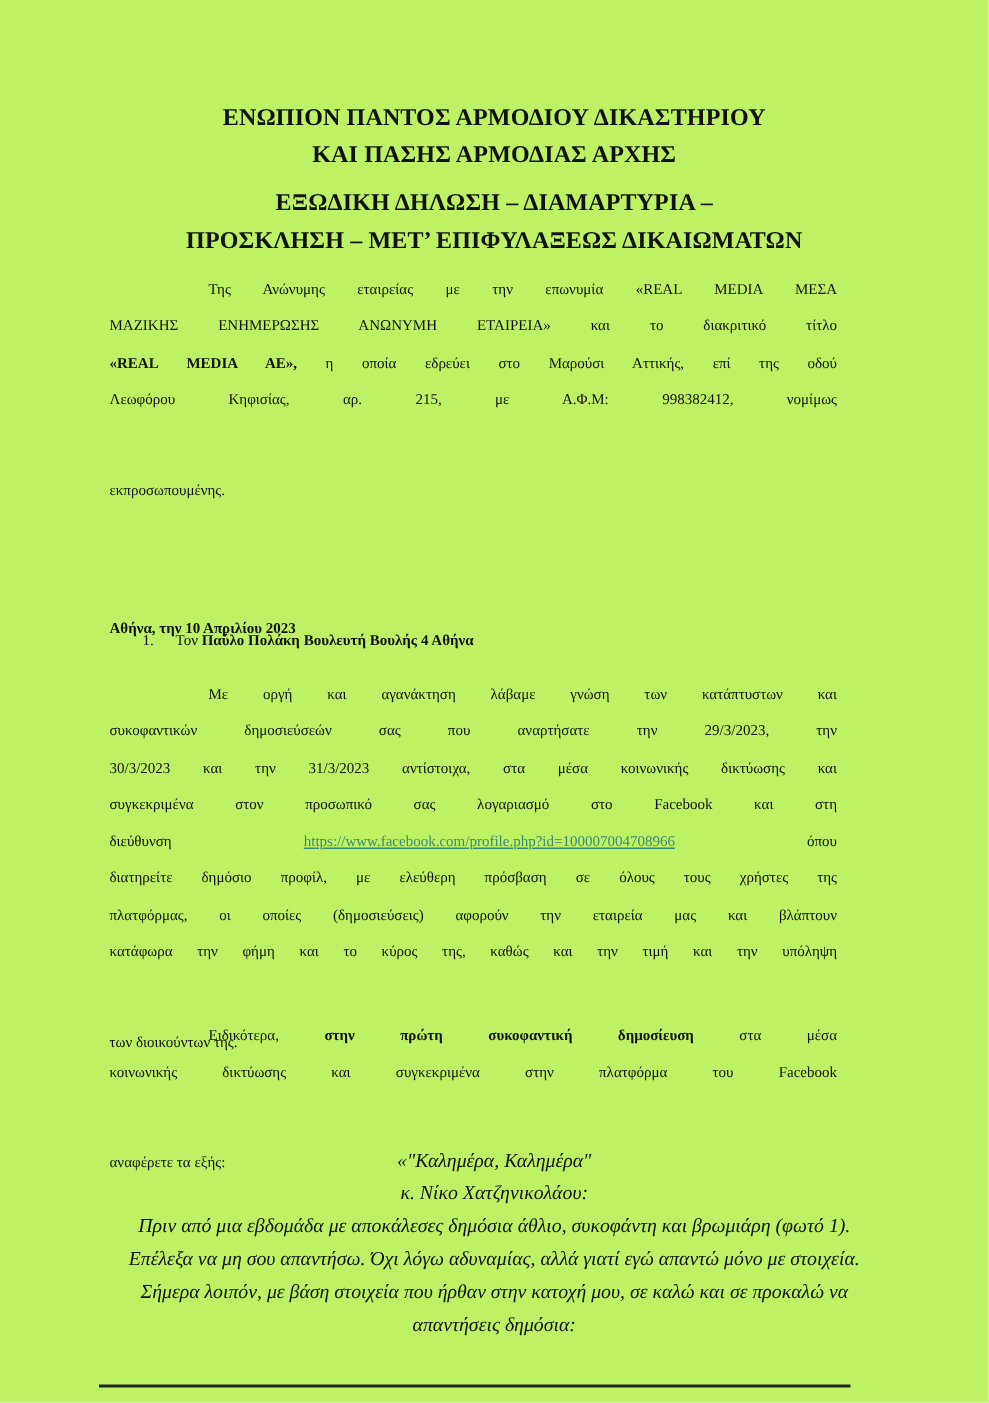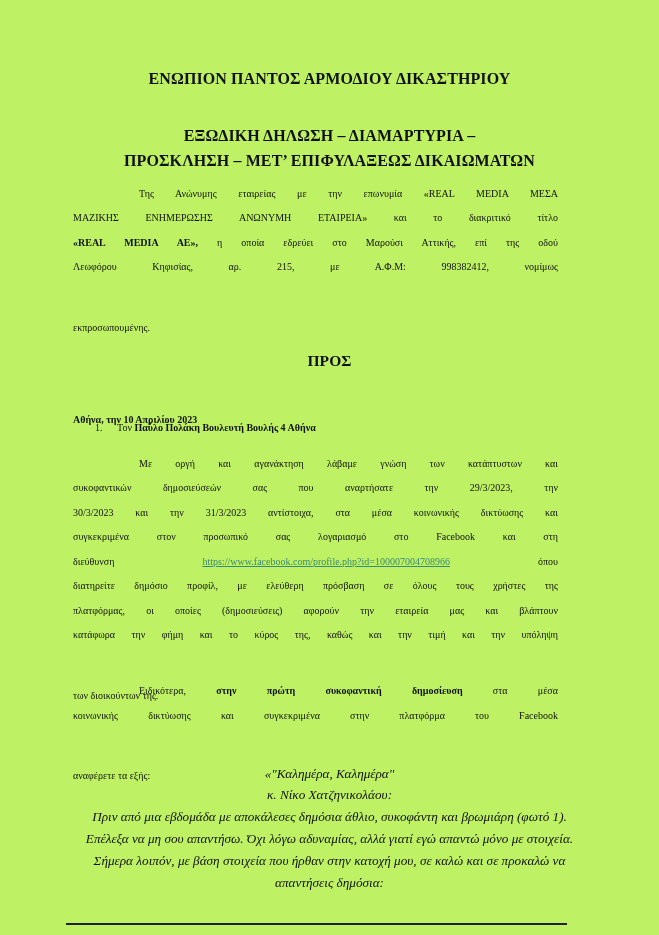--- a/index.html
+++ b/index.html
@@ -19,32 +19,32 @@
     .link { color: #3a8a78; text-decoration: underline; }
     .rule { position: absolute; left: 66px; top: 923px; width: 501px; height: 0;
       border-top: 2px solid #222; }
   </style>
 </head>
 <body>
 
 <div class="page">
 
   <div class="heading" style="top:70px">ΕΝΩΠΙΟΝ ΠΑΝΤΟΣ ΑΡΜΟΔΙΟΥ ΔΙΚΑΣΤΗΡΙΟΥ</div>
+  <div class="heading" style="top:95px">ΚΑΙ ΠΑΣΗΣ ΑΡΜΟΔΙΑΣ ΑΡΧΗΣ</div>
   <div class="heading" style="top:127px">ΕΞΩΔΙΚΗ ΔΗΛΩΣΗ – ΔΙΑΜΑΡΤΥΡΙΑ –</div>
   <div class="heading" style="top:152px">ΠΡΟΣΚΛΗΣΗ – ΜΕΤ’ ΕΠΙΦΥΛΑΞΕΩΣ ΔΙΚΑΙΩΜΑΤΩΝ</div>
 
   <div>
     <div class="line just indent" style="top:188px">Της Ανώνυμης εταιρείας με την επωνυμία «REAL MEDIA ΜΕΣΑ</div>
     <div class="line just" style="top:212px">ΜΑΖΙΚΗΣ ΕΝΗΜΕΡΩΣΗΣ ΑΝΩΝΥΜΗ ΕΤΑΙΡΕΙΑ» και το διακριτικό τίτλο</div>
     <div class="line just" style="top:237px"><b>«REAL MEDIA AE»,</b><span> η οποία εδρεύει στο Μαρούσι Αττικής, επί της οδού</span></div>
     <div class="line just" style="top:261px">Λεωφόρου Κηφισίας, αρ. 215, με Α.Φ.Μ: 998382412, νομίμως</div>
     <div class="line left" style="top:286px">εκπροσωπουμένης.</div>
   </div>
 
-  <div class="heading" style="top:352px; font-size:15.5px">ΠΡΟΣ</div>
 
   <div class="line left" style="top:386px; left:97px; width:460px">
     <span style="position:absolute; left:-2px">1.</span>
     <span style="position:absolute; left:20px">
       <span>Τον </span><b>Παύλο Πολάκη Βουλευτή Βουλής 4 Αθήνα</b>
     </span>
   </div>
 
   <div class="line right" style="top:414px"><b>Αθήνα, την 10 Απριλίου 2023</b></div>
 

